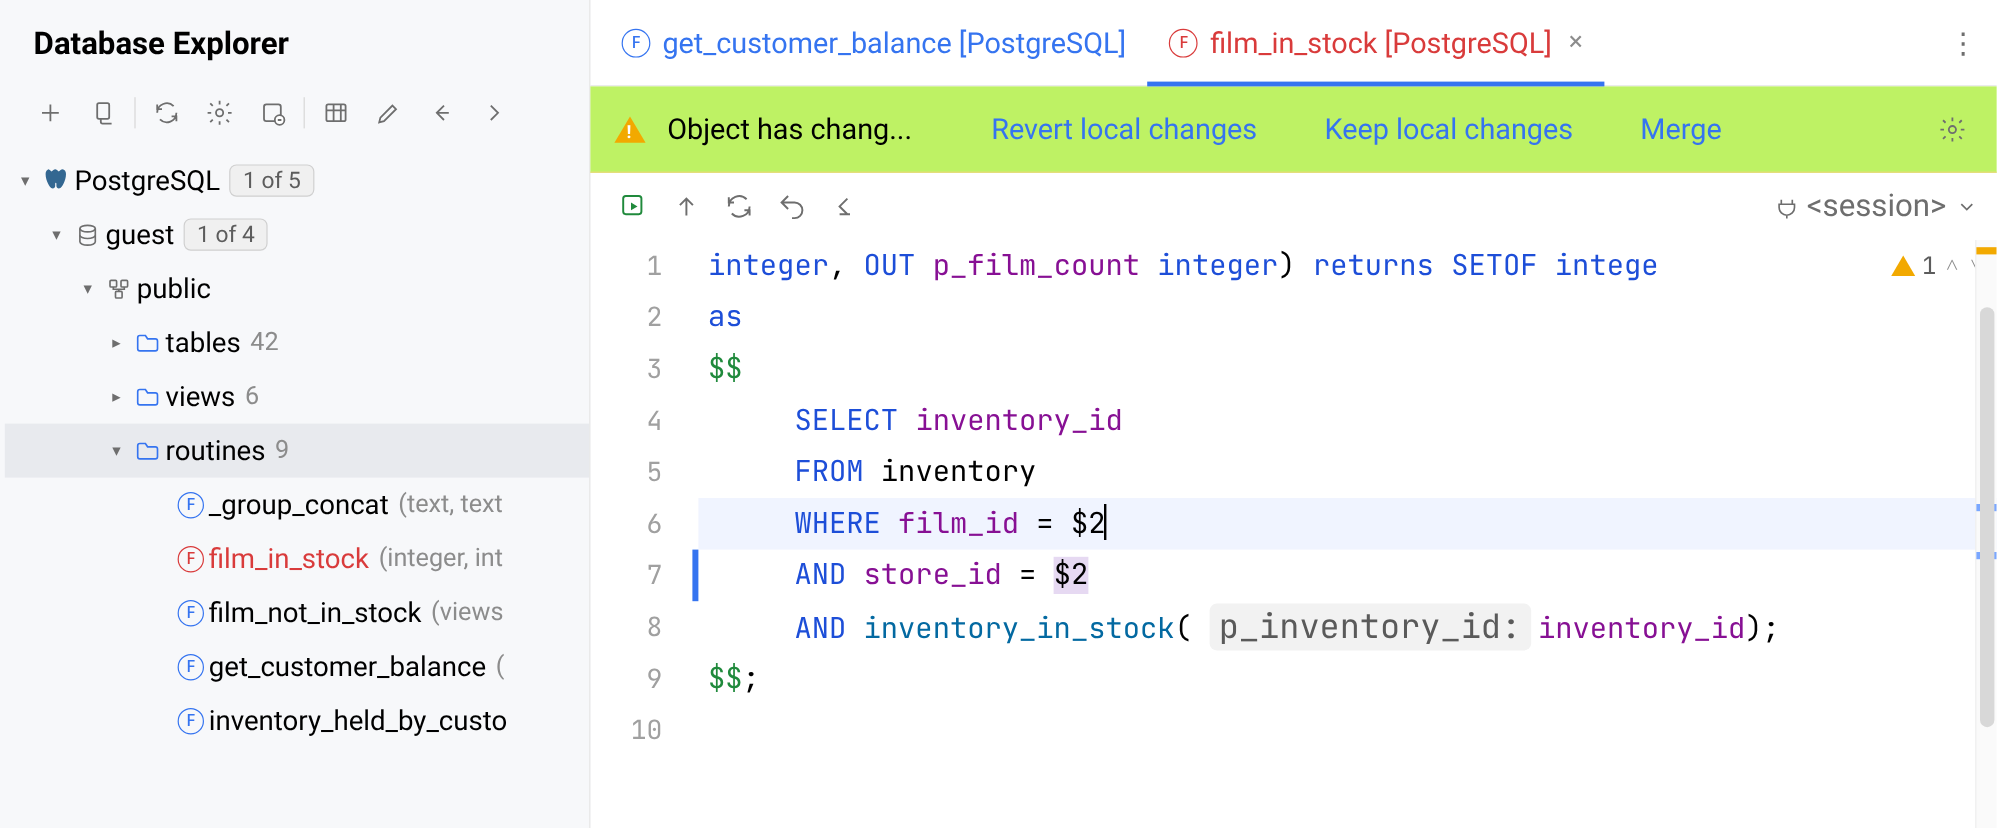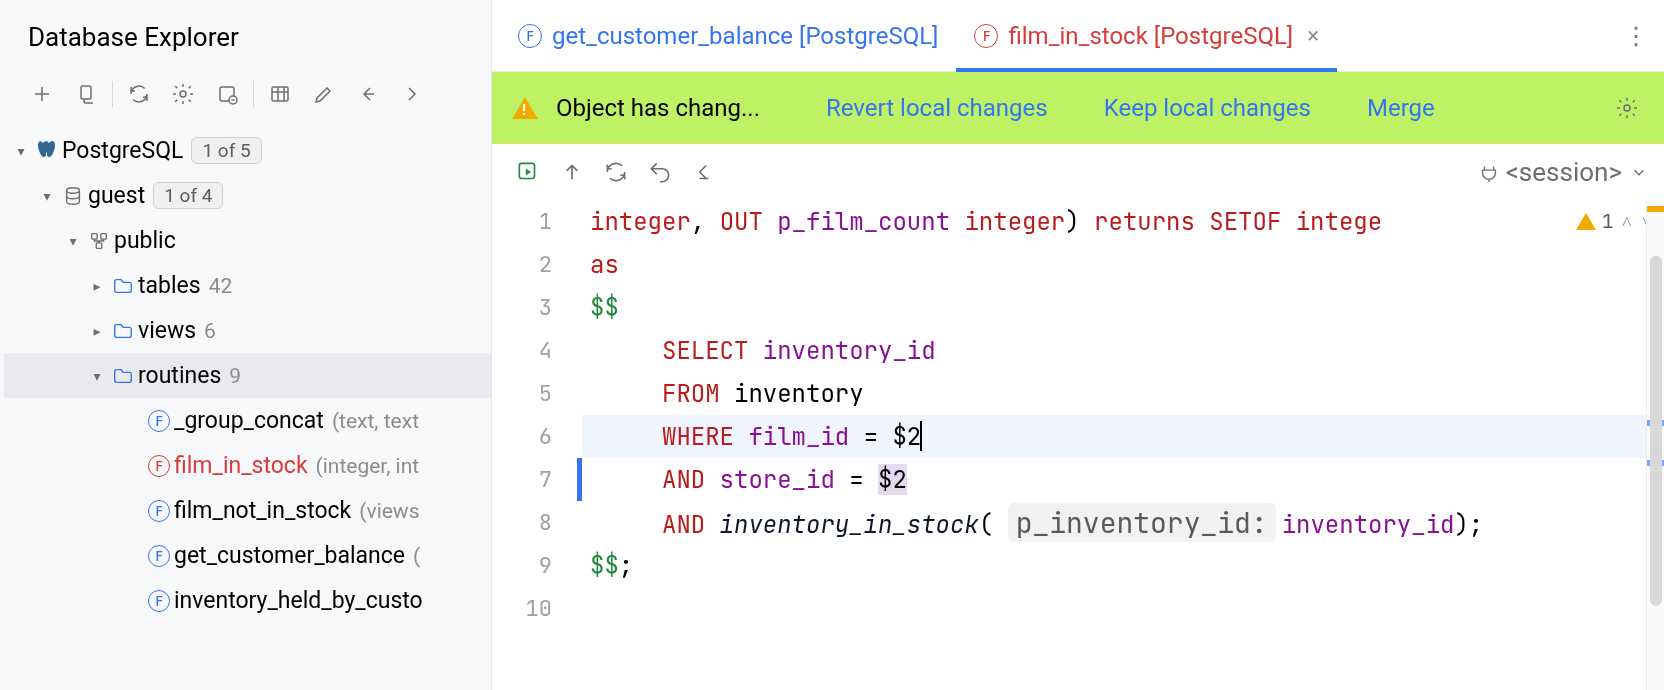--- a/index.html
+++ b/index.html
@@ -14,21 +14,21 @@
 
   
   .sidebar {
     width: 492px;
     background: #f7f8fa;
     border-right: 1px solid #e6e6e6;
     display: flex; flex-direction: column;
   }
   .sidebar-title {
     padding: 22px 28px 18px 28px;
-    font-size: 26px; font-weight: 400;
+    font-size: 26px; font-weight: 700;
     color: #000;
   }
   .sidebar-toolbar {
     display: flex; align-items: center;
     padding: 6px 14px 12px 22px;
     gap: 4px;
     color: #6e6e6e;
   }
   .sidebar-toolbar .tb-btn {
     width: 40px; height: 36px;
@@ -197,24 +197,24 @@
   .gutter .ln { height: 43px; line-height: 43px; }
   .code-body { flex: 1; position: relative; }
   .code-line {
     height: 43px; line-height: 43px; white-space: pre;
     padding-left: 8px;
   }
   .code-line.hl { background: #f0f4ff; }
   .hl-marker {
     position: absolute; left: -5px; width: 5px; height: 43px; background: #3574f0;
   }
-  .kw { color: #b91c1c; }
+  .kw { color: #1d4ed8; }
   .kw-green { color: #208a3c; font-weight: 400; }
   .ident { color: #871094; }
-  .func { color: #0f172a; font-style: italic; }
+  .func { color: #0369a1; }
   .caret {
     display: inline-block; width: 2px; height: 30px; background: #000;
     vertical-align: middle; margin-left: -1px; position: relative; top: -2px;
   }
   .param-hint {
     background: #f2f2f2; border-radius: 6px;
     color: #5a5a5a; padding: 1px 8px; margin: 0 6px 0 0;
     font-size: 28px;
   }
   .purple-bg { background: #e6d9f2; }

